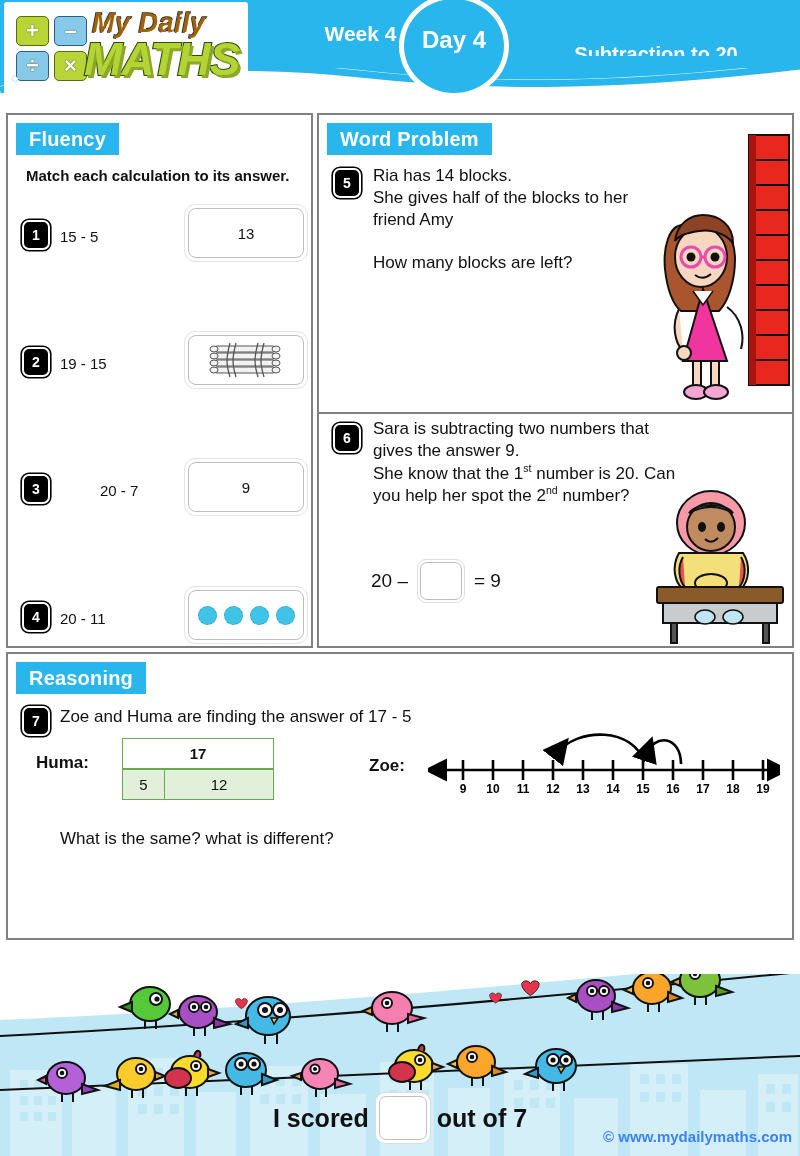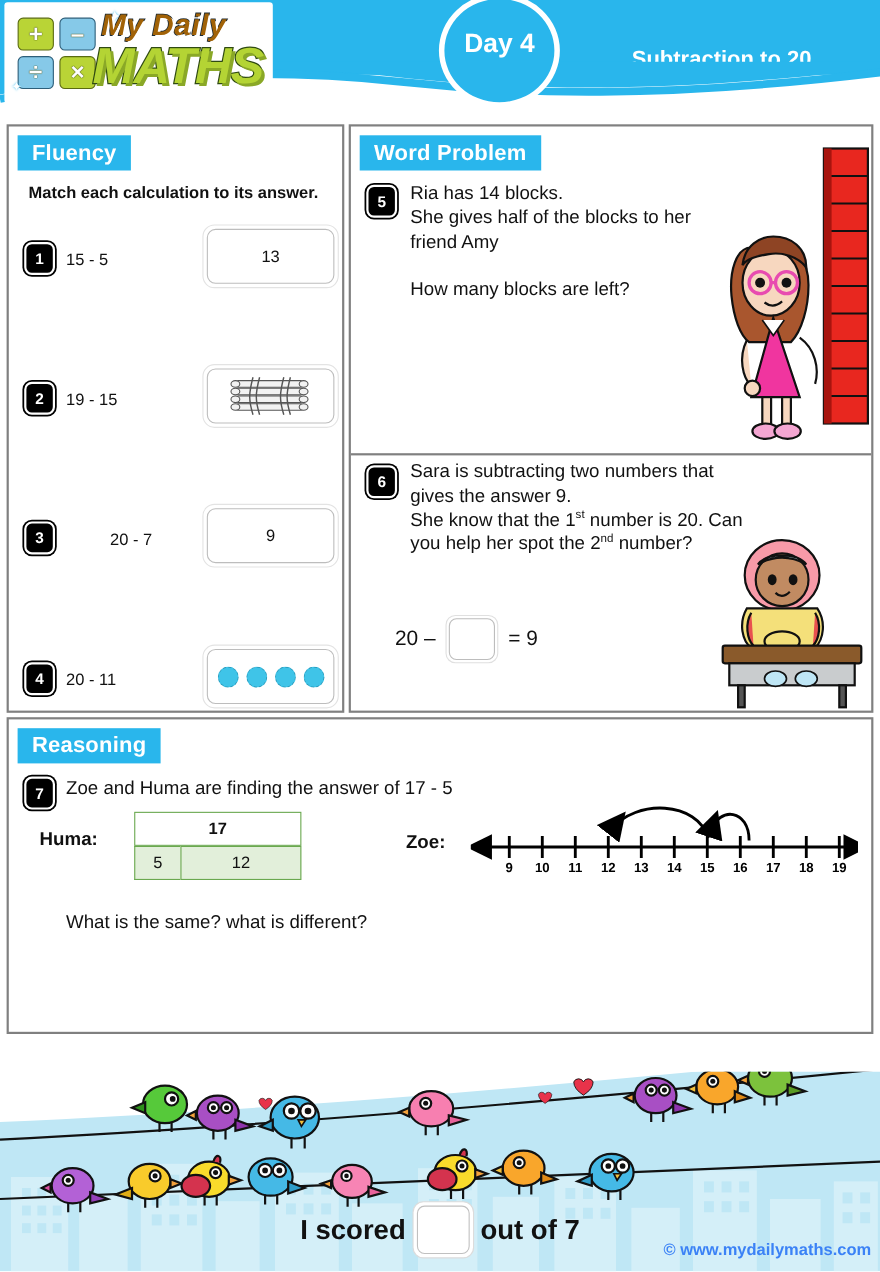--- a/index.html
+++ b/index.html
@@ -130,20 +130,23 @@
       <div class="tile t-mult">
           <span>×</span>
         </div>
     </div>
     <div class="spark" style="left:88px;top:0px;">✦</div>
     <div class="spark" style="left:0px;top:66px;font-size:12px;">✦</div>
     <div class="logo-my">My Daily</div>
     <div class="logo-maths">MATHS</div>
   </div>
 
+  <div class="hdr-week">
+    <span>Week 4</span>
+  </div>
 
   <div class="hdr-day-oval">
     <span>Day 4</span>
   </div>
 
   <div class="hdr-topic">
     <span>Subtraction to 20</span>
   </div>
 </div>
 
@@ -284,21 +287,21 @@
     <div>Sara is subtracting two numbers that</div>
     <div>gives the answer 9.</div>
     <div>
       <span>She know that the 1</span><sup>st</sup><span> number is 20. Can</span>
     </div>
     <div>
       <span>you help her spot the 2</span><sup>nd</sup><span> number?</span>
     </div>
   </div>
 
-  <div class="eqline" style="left:40px;top:444px;">
+  <div class="eqline" style="left:52px;top:444px;">
     <span>20 –</span>
     <span class="blankbox">
         <i></i>
       </span>
     <span>= 9</span>
   </div>
 
   <svg style="position:absolute;left:330px;top:374px;" width="142" height="156" viewBox="0 0 142 156">
     <g>
       <ellipse cx="62" cy="34" rx="34" ry="32" fill="#f79aa8" stroke="#111" stroke-width="2"></ellipse>

